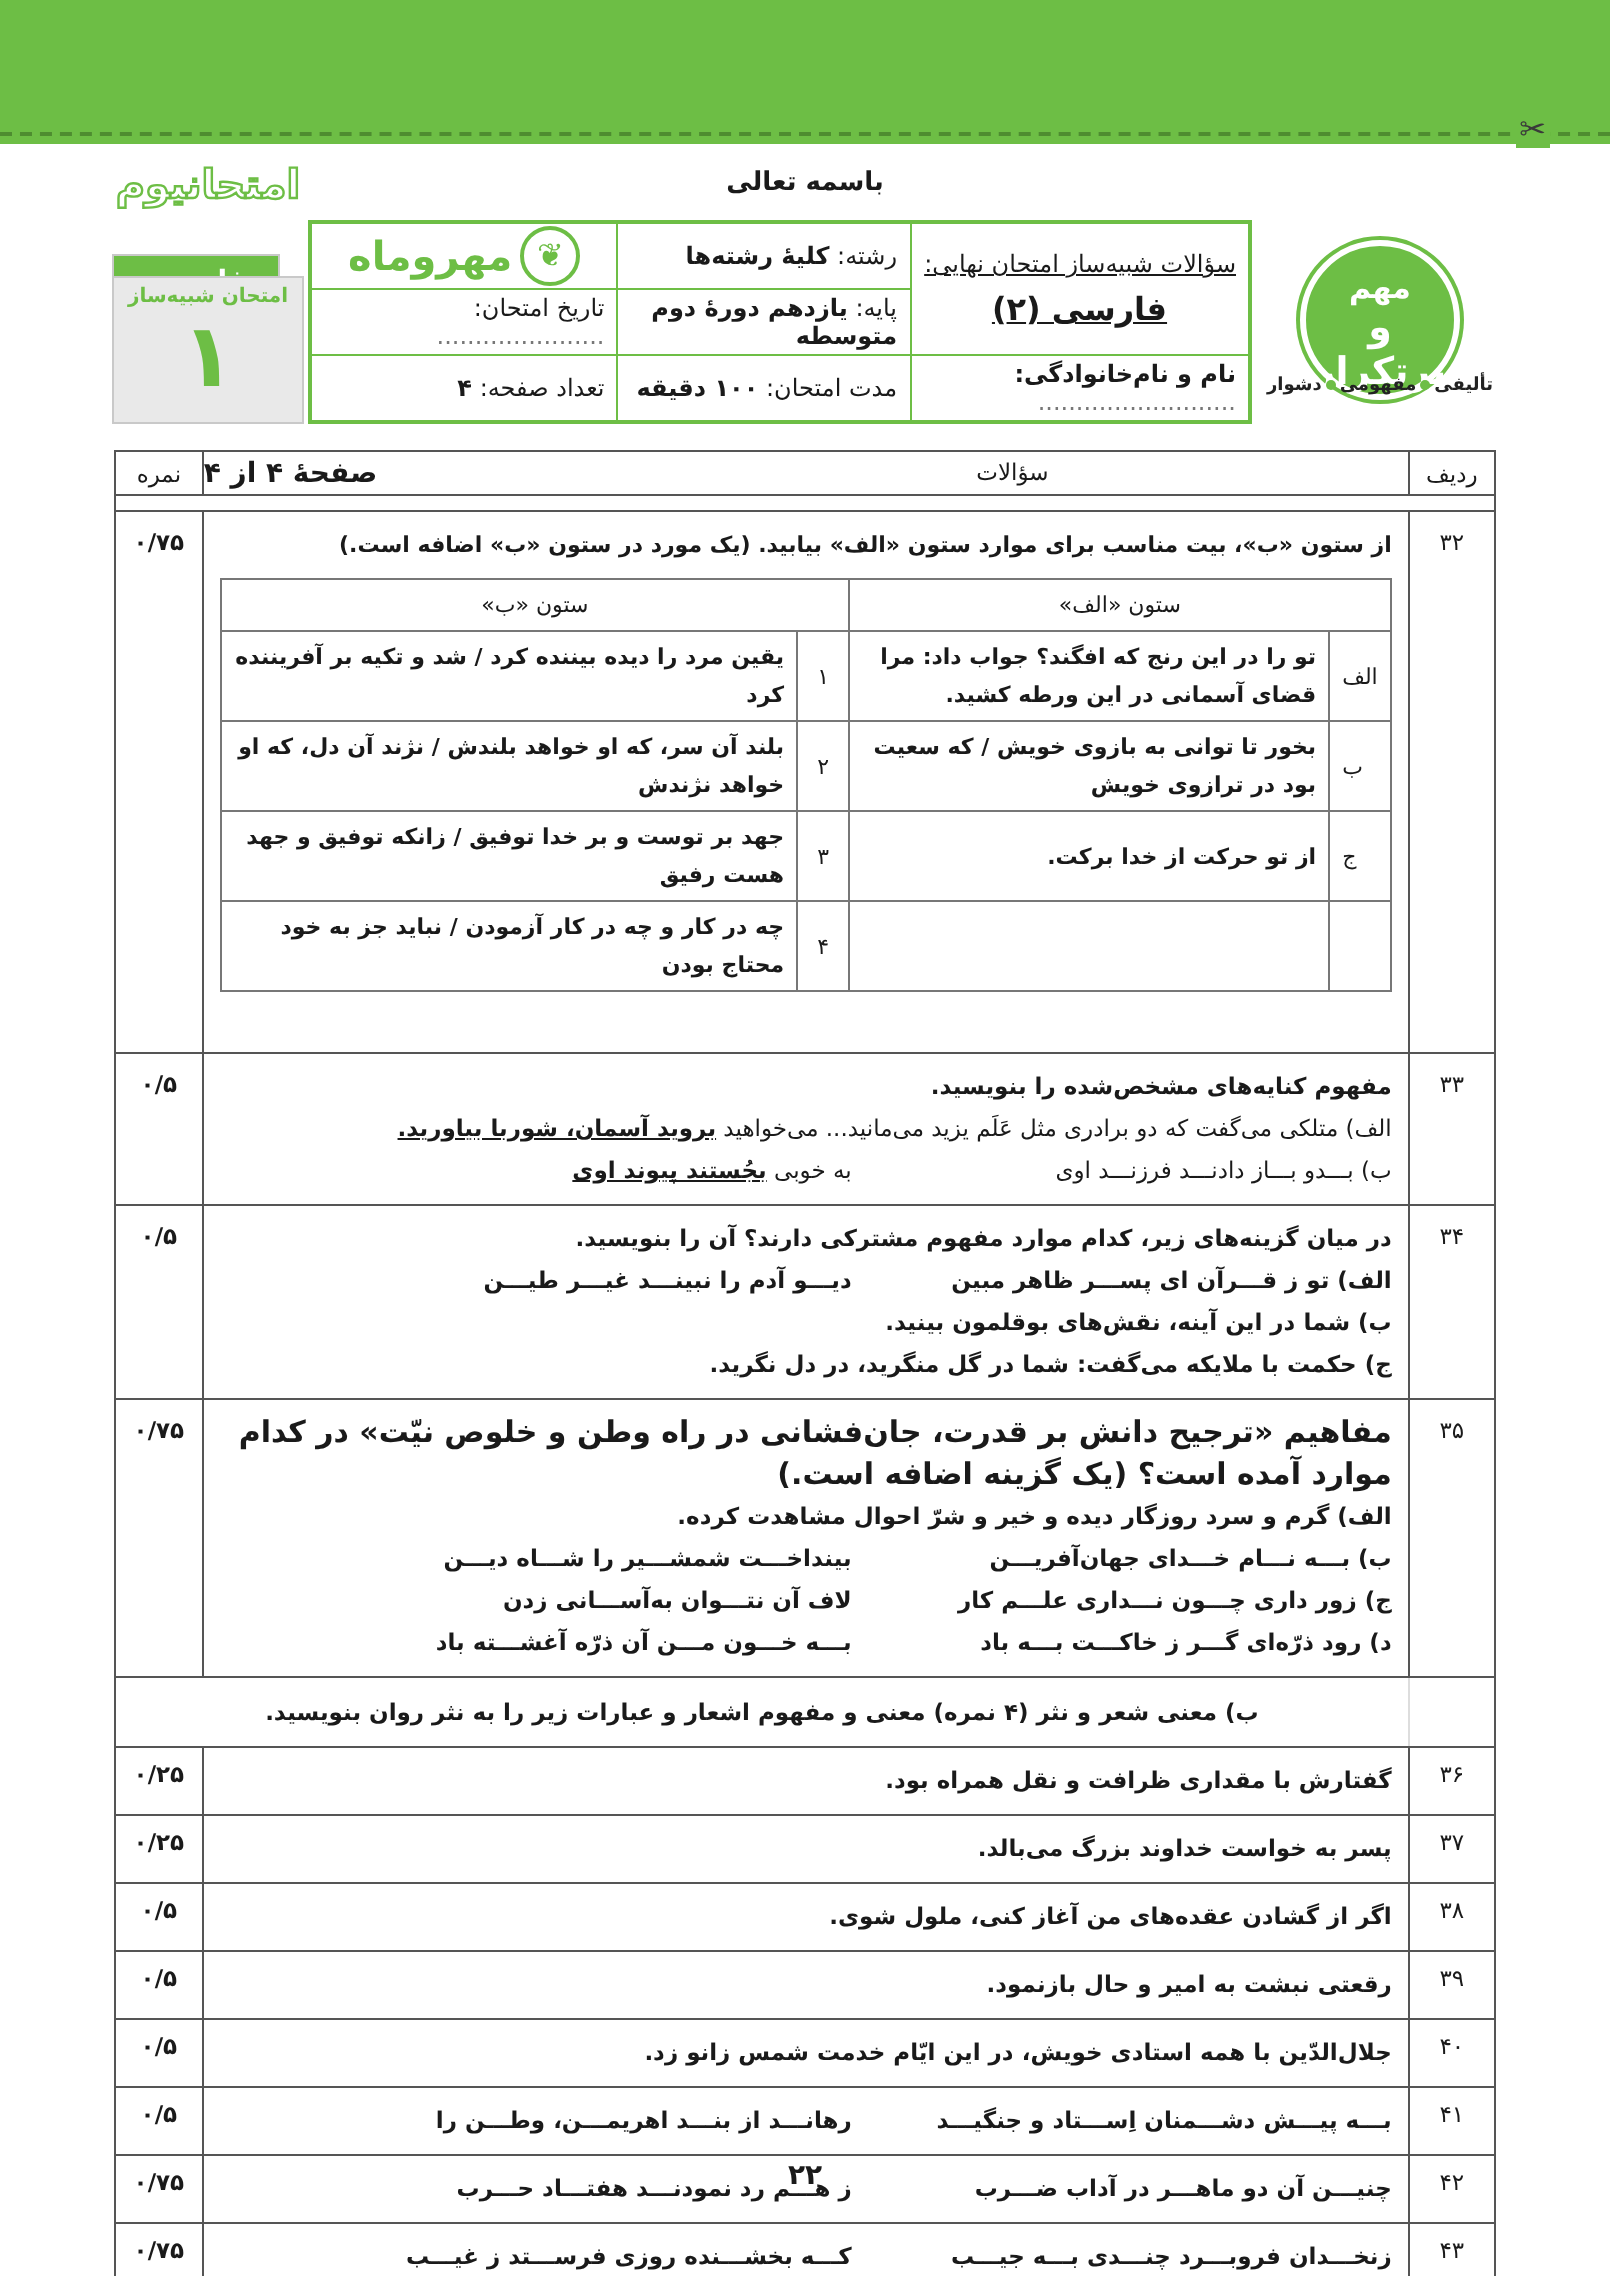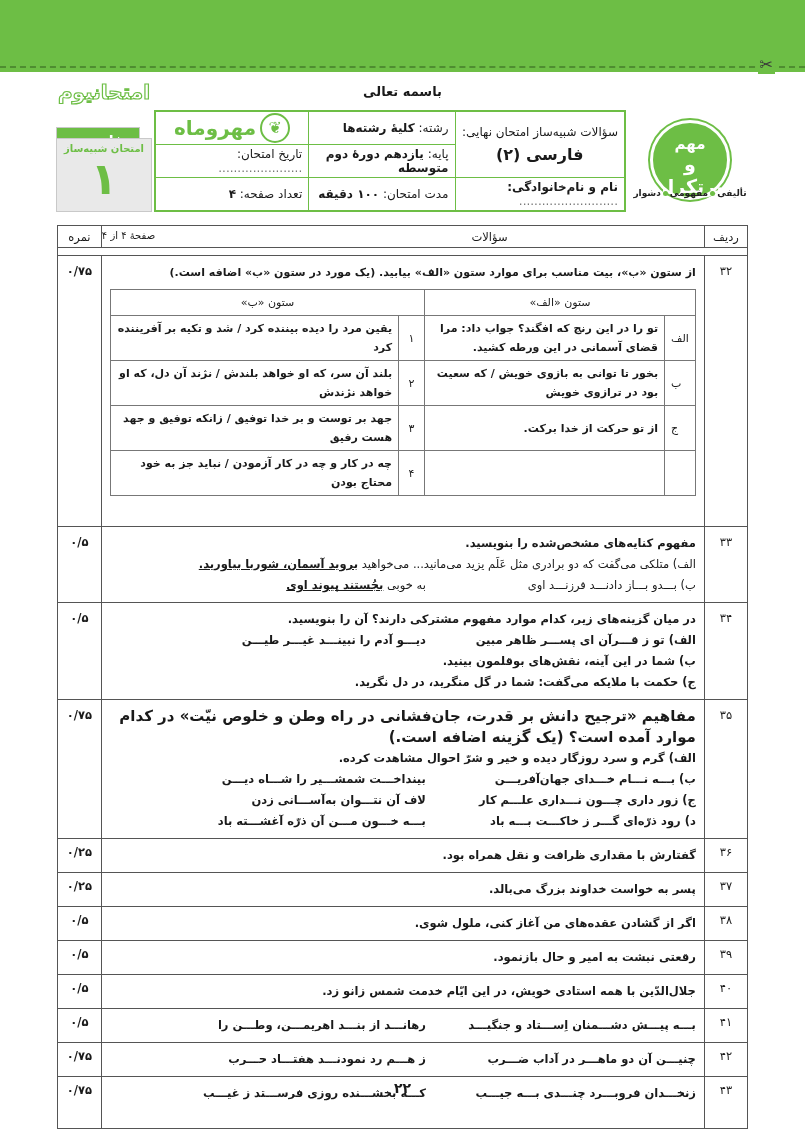--- a/index.html
+++ b/index.html
@@ -16,21 +16,21 @@
   .brand-title { position: absolute; left: 56px; top: 80px; width: 96px; height: 28px; text-align: center; font-size: 20px; font-weight: bold; color: #ffffff; -webkit-text-stroke: 1.2px #6dbe45; letter-spacing: -1px; }
   .brand-subject { position: absolute; left: 56px; top: 110px; width: 84px; height: 26px; background: #6dbe45; color: #ffffff; font-weight: bold; font-size: 14px; text-align: center; line-height: 26px; border: 1px solid #c9c9c9; margin-top: 17px; }
   .brand-box { position: absolute; left: 56px; top: 138px; width: 96px; height: 74px; background: #e9e9e9; border: 1px solid #c9c9c9; text-align: center; }
   .brand-box .label { font-size: 10px; color: #6dbe45; font-weight: bold; margin-top: 4px; }
   .brand-box .num { font-size: 44px; color: #6dbe45; font-weight: bold; line-height: 50px; }
 
   
   .info { position: absolute; left: 154px; top: 110px; width: 472px; height: 102px; border: 2px solid #6dbe45; border-collapse: collapse; }
   .info td { border: 1px solid #6dbe45; font-size: 12px; padding: 0 6px; height: 33px; vertical-align: middle; }
   .info .b { font-weight: bold; }
-  .info .title-cell { width: 170px; text-align: right; }
+  .info .title-cell { width: 170px; text-align: right; text-decoration: underline; }
   .info .title-cell .t1 { font-size: 12px; }
   .info .title-cell .t2 { font-size: 16px; font-weight: bold; text-align: center; margin-top: 6px; }
   .info .logo-cell { text-align: center; }
   .logo { display: inline-flex; align-items: center; gap: 4px; color: #6dbe45; font-size: 20px; font-weight: bold; }
   .logo .leaf { width: 30px; height: 30px; border-radius: 50%; border: 2px solid #6dbe45; display: inline-flex; align-items: center; justify-content: center; font-size: 16px; }
   .dots { color: #777; letter-spacing: 1px; }
 
   
   .badge { position: absolute; left: 650px; top: 120px; width: 80px; height: 80px; border-radius: 50%; background: #6dbe45; border: 3px solid #ffffff; box-shadow: 0 0 0 2px #6dbe45; color: #ffffff; text-align: center; font-weight: bold; }
   .badge .l1 { font-size: 15px; margin-top: 12px; }
@@ -39,21 +39,21 @@
   .badge-tags .dot { display: inline-block; width: 5px; height: 5px; border-radius: 50%; background: #6dbe45; margin: 0 2px; vertical-align: middle; }
 
   
   .main { position: absolute; left: 57px; top: 225px; width: 691px; border-collapse: collapse; }
   .main td, .main th { border: 1px solid #555; font-size: 11.5px; vertical-align: top; }
   .main thead th { height: 22px; font-weight: normal; vertical-align: middle; }
   .main .col-num { width: 47px; text-align: center; padding-top: 8px; }
   .main .col-score { width: 48px; text-align: center; padding-top: 8px; font-weight: bold; }
   .main .col-q { padding: 6px 8px 6px 8px; text-align: right; line-height: 21px; font-weight: bold; }
   .spacer-row td { height: 8px; border-left: 1px solid #555; border-right: 1px solid #555; border-top: none; border-bottom: none; padding: 0; }
-  .hdr-page { float: left; font-size: 10px; font-weight: normal; }
+  .hdr-page { float: left; font-size: 14px; font-weight: bold; }
 
   .match { width: 586px; margin: 6px 0 4px auto; border-collapse: collapse; border: 1px solid #555; }
   .match td { border: 1px solid #777; font-size: 11px; padding: 3px 6px; vertical-align: middle; line-height: 19px; font-weight: bold; }
   .match .hd { text-align: center; font-weight: normal; height: 22px; }
   .match .k { width: 26px; text-align: left; font-weight: normal; }
   .match .n { width: 26px; text-align: center; font-weight: normal; }
 
   .verse { display: flex; justify-content: flex-start; gap: 40px; }
   .verse span { min-width: 230px; }
   .ul { text-decoration: underline; }
@@ -231,20 +231,24 @@
           <span>لاف آن نتـــوان به‌آســـانی زدن</span>
         </div>
         <div class="verse">
           <span>د) رود ذرّه‌ای گـــر ز خاکـــت بـــه باد</span>
           <span>بـــه خـــون مـــن آن ذرّه آغشـــته باد</span>
         </div>
       </td>
       <td class="col-score">۰/۷۵</td>
     </tr>
 
+    <tr class="section-row">
+      <td style="border-left:1px solid #ddd"></td>
+      <td colspan="2">ب) معنی شعر و نثر (۴ نمره) معنی و مفهوم اشعار و عبارات زیر را به نثر روان بنویسید.</td>
+    </tr>
 
     <tr>
       <td class="col-num" style="padding:6px 0">۳۶</td>
       <td class="col-q">گفتارش با مقداری ظرافت و نقل همراه بود.</td>
       <td class="col-score" style="padding:6px 0">۰/۲۵</td>
     </tr>
     <tr>
       <td class="col-num" style="padding:6px 0">۳۷</td>
       <td class="col-q">پسر به خواست خداوند بزرگ می‌بالد.</td>
       <td class="col-score" style="padding:6px 0">۰/۲۵</td>

